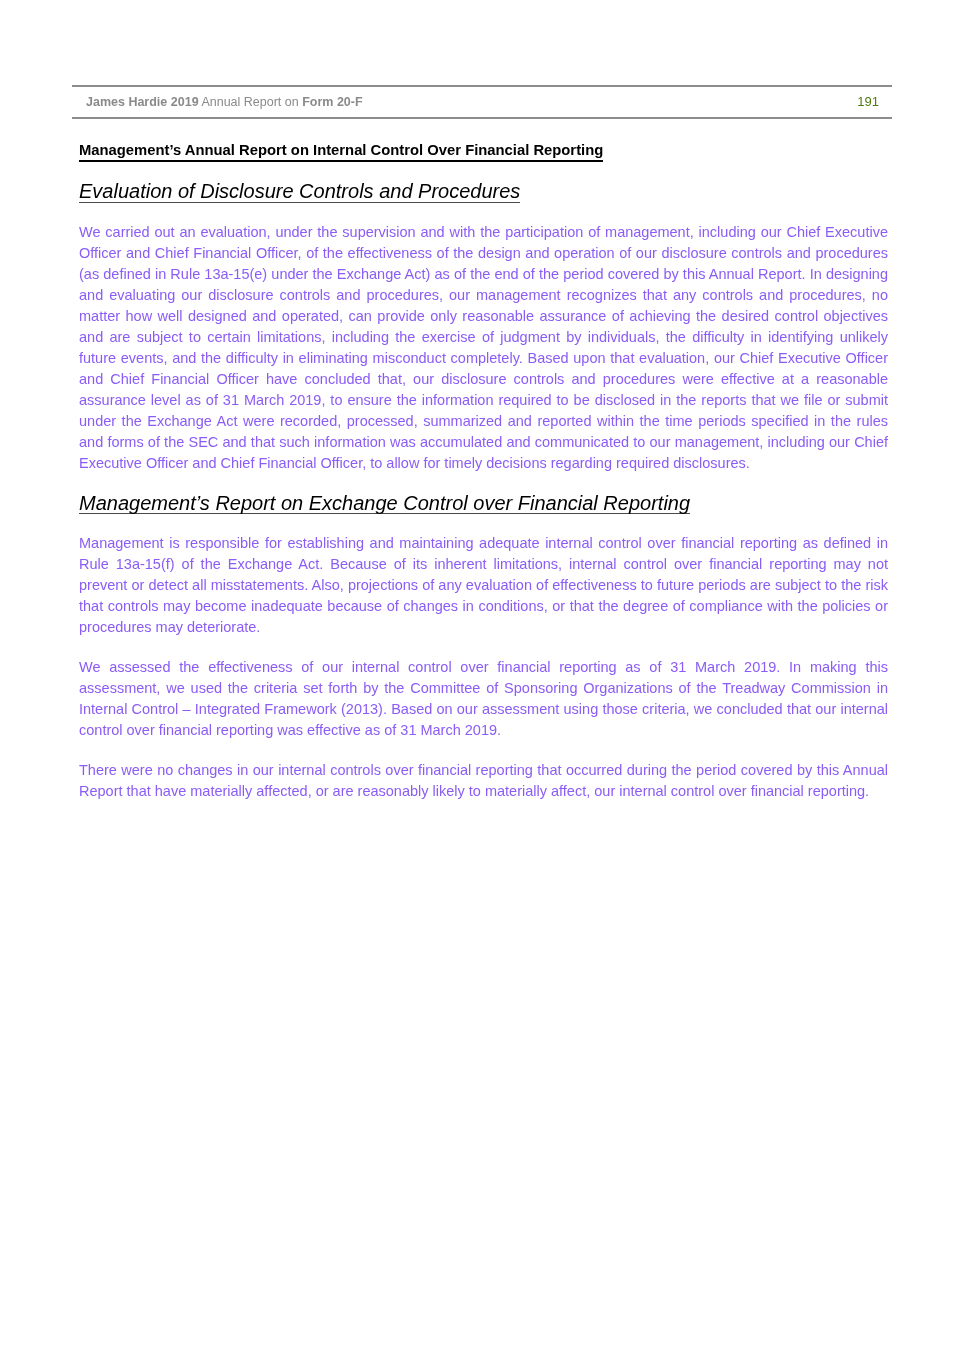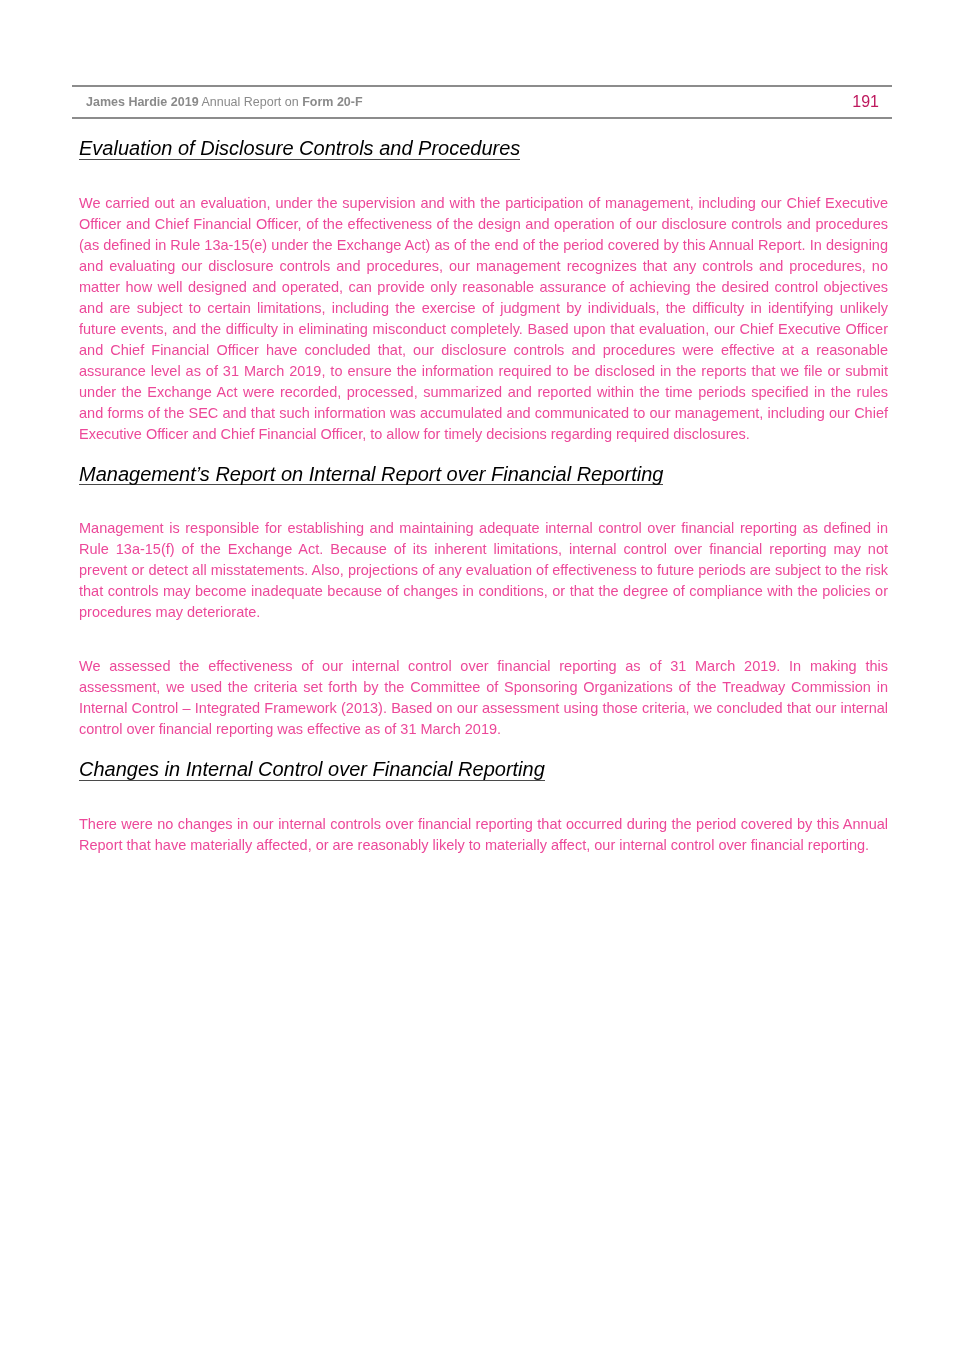--- a/index.html
+++ b/index.html
@@ -27,21 +27,21 @@
     display: flex;
     justify-content: space-between;
     align-items: center;
     color: #8a8a8a;
     font-size: 12.5px;
     line-height: 14px;
     text-align: right;
   }
   .header .b { font-weight: bold; }
   .header-left span { color: #8a8a8a; }
-  .header-right { color: #be185d; font-size: 16px; }
+  .header-right { color: #4d7c0f; font-size: 13px; }
   
   h1 {
     margin: 22px 0 0 0;
     font-size: 15.5px;
     line-height: 18px;
     font-weight: bold;
     letter-spacing: 0.2px;
   }
   h2 {
     margin: 22px 0 0 0;
@@ -61,52 +61,52 @@
     font-weight: normal;
     font-style: italic;
   }
   h3 .u-thin {
     display: inline-block;
     border-bottom: 1.4px solid #4a4a4a;
     padding-bottom: 1.5px;
   }
   
   p {
-    margin: 33px 0 0 0;
+    margin: 19px 0 0 0;
     font-size: 14.5px;
     line-height: 21px;
     text-align: justify;
-    color: #ec4899;
+    color: #8b5cf6;
   }
 </style>
 </head>
 <body>
 
 <div class="page">
 
   <div class="header">
     <div class="header-left">
       <span class="b">James Hardie 2019</span>
       <span>Annual Report on</span>
       <span class="b">Form 20-F</span>
     </div>
     <div class="header-right">191</div>
   </div>
 
 
+  <h2>
+    <span class="u">Management’s Annual Report on Internal Control Over Financial Reporting</span>
+  </h2>
 
   <h3>
     <span class="u-thin">Evaluation of Disclosure Controls and Procedures</span>
   </h3>
   <p>We carried out an evaluation, under the supervision and with the participation of management, including our Chief Executive Officer and Chief Financial Officer, of the effectiveness of the design and operation of our disclosure controls and procedures (as defined in Rule 13a-15(e) under the Exchange Act) as of the end of the period covered by this Annual Report. In designing and evaluating our disclosure controls and procedures, our management recognizes that any controls and procedures, no matter how well designed and operated, can provide only reasonable assurance of achieving the desired control objectives and are subject to certain limitations, including the exercise of judgment by individuals, the difficulty in identifying unlikely future events, and the difficulty in eliminating misconduct completely. Based upon that evaluation, our Chief Executive Officer and Chief Financial Officer have concluded that, our disclosure controls and procedures were effective at a reasonable assurance level as of 31 March 2019, to ensure the information required to be disclosed in the reports that we file or submit under the Exchange Act were recorded, processed, summarized and reported within the time periods specified in the rules and forms of the SEC and that such information was accumulated and communicated to our management, including our Chief Executive Officer and Chief Financial Officer, to allow for timely decisions regarding required disclosures.</p>
 
   <h3>
-    <span class="u-thin">Management’s Report on Internal Report over Financial Reporting</span>
+    <span class="u-thin">Management’s Report on Exchange Control over Financial Reporting</span>
   </h3>
   <p>Management is responsible for establishing and maintaining adequate internal control over financial reporting as defined in Rule 13a-15(f) of the Exchange Act. Because of its inherent limitations, internal control over financial reporting may not prevent or detect all misstatements. Also, projections of any evaluation of effectiveness to future periods are subject to the risk that controls may become inadequate because of changes in conditions, or that the degree of compliance with the policies or procedures may deteriorate.</p>
   <p>We assessed the effectiveness of our internal control over financial reporting as of 31 March 2019. In making this assessment, we used the criteria set forth by the Committee of Sponsoring Organizations of the Treadway Commission in Internal Control – Integrated Framework (2013). Based on our assessment using those criteria, we concluded that our internal control over financial reporting was effective as of 31 March 2019.</p>
 
-  <h3>
-    <span class="u-thin">Changes in Internal Control over Financial Reporting</span>
-  </h3>
   <p>There were no changes in our internal controls over financial reporting that occurred during the period covered by this Annual Report that have materially affected, or are reasonably likely to materially affect, our internal control over financial reporting.</p>
 
 </div>
 
 </body></html>

